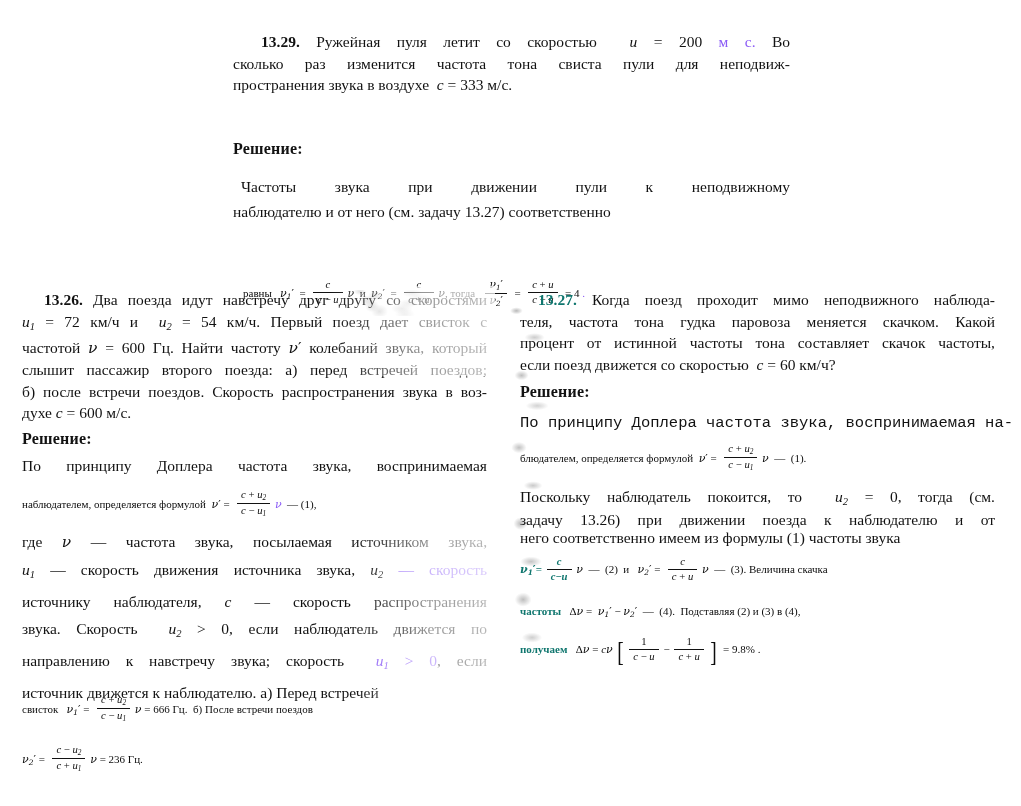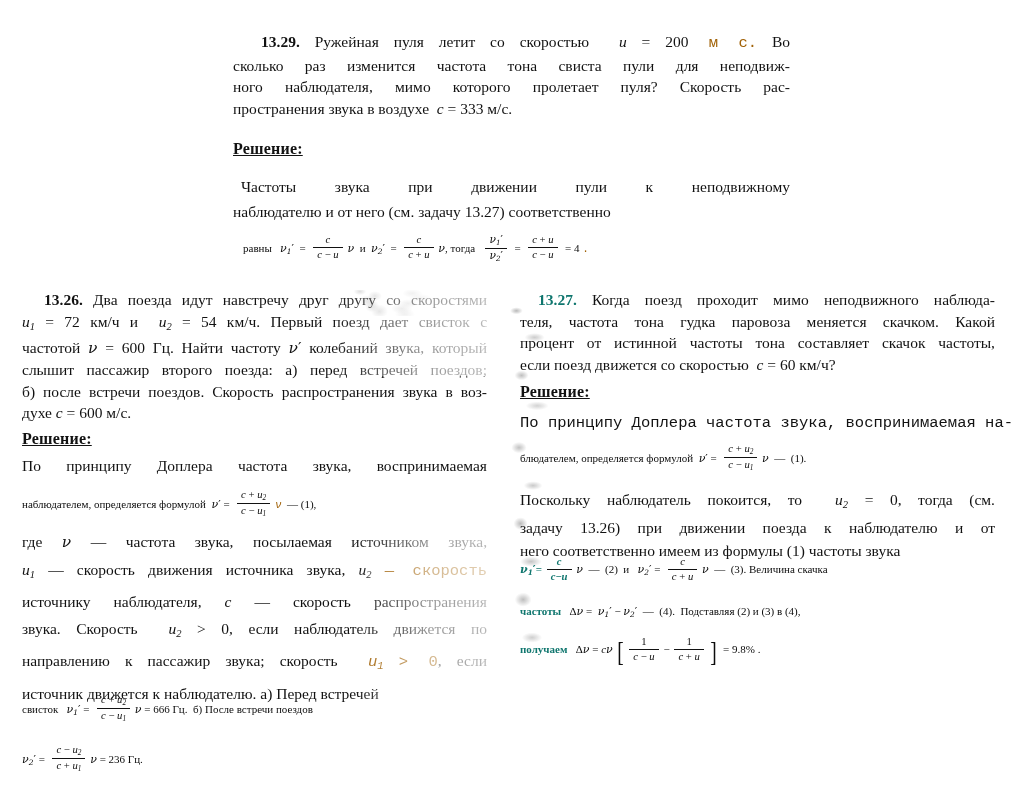--- a/index.html
+++ b/index.html
@@ -29,21 +29,20 @@
     line-height: 21.5px;
     text-align: justify;
     color: #121212;
   }
 
   .bold { font-weight: bold; }
   .hdr {
     font-weight: bold;
     font-size: 16px;
     letter-spacing: .2px;
-    text-decoration: underline;
   }
 
   
   .jline {
     display: block;
     text-align: justify;
     text-align-last: justify;
     white-space: nowrap;
   }
   .jline-last {
@@ -121,36 +120,33 @@
   }
   .fade-right {
     position: absolute;
     pointer-events: none;
     background: linear-gradient(90deg, rgba(255,255,255,0) 0%, rgba(255,255,255,.55) 55%, rgba(255,255,255,.72) 100%);
   }
   .heavy-ink {
     font-weight: bold;
     color: #0f766e;
   }
-  .faded { color: #a16207; font-family: Liberation Mono, monospace; }
+  .faded { color: #8b5cf6; }
 </style>
 </head>
 <body>
 
 <div class="page">
 
   <div class="blk" style="left:233px; top:31px; width:557px;">
     <div class="jline">
       <span style="display:inline-block;width:28px"></span><span class="bold">13.29.</span>&nbsp;<span>Ружейная пуля летит со скоростью</span>&nbsp;&nbsp;<span class="mi">u</span>&nbsp;=&nbsp;<span>200</span><span class="faded">&nbsp;<span>м с</span>.</span>&nbsp;Во
     </div>
     <div class="jline">
       <span>сколько раз изменится частота тона свиста пули для неподвиж-</span>
-    </div>
-    <div class="jline">
-      <span>ного наблюдателя, мимо которого пролетает пуля? Скорость рас-</span>
     </div>
     <div class="jline-last">
       <span>пространения звука в воздухе</span>&nbsp;&nbsp;<span class="mi">c</span>&nbsp;=&nbsp;<span>333</span>&nbsp;<span>м/с</span>.
     </div>
   </div>
 
   <div class="blk hdr" style="left:233px; top:138px; width:300px;">
     <span>Решение:</span>
   </div>
 
@@ -173,21 +169,21 @@
     </span>
     <span class="nu">ν</span>&nbsp;
     <span>и</span>&nbsp;
     <span class="nu">ν<sub class="s">2</sub><span class="prime">′</span></span>
     &nbsp;=&nbsp;
     <span class="frac">
       <span class="num mi">c</span>
       <span class="den"><span class="mi">c</span> + <span class="mi">u</span></span>
     </span>
     <span class="nu">ν</span>,&nbsp;<span>тогда</span>&nbsp;&nbsp;
-    <span class="frac" style="vertical-align:-0.70em;">
+    <span class="frac" style="vertical-align:-0.70em;margin-top:45px;">
       <span class="num nu">ν<sub class="s">1</sub><span class="prime">′</span></span>
       <span class="den nu">ν<sub class="s">2</sub><span class="prime">′</span></span>
     </span>
     &nbsp;=&nbsp;
     <span class="frac">
       <span class="num"><span class="mi">c</span> + <span class="mi">u</span></span>
       <span class="den"><span class="mi">c</span> − <span class="mi">u</span></span>
     </span>
     &nbsp;=&nbsp;<span>4</span> <span class="faded">.</span>
   </div>
@@ -240,21 +236,21 @@
     <div class="jline">
       <span class="mi">u<sub class="s">1</sub></span>&nbsp;<span>— скорость движения источника звука,</span>&nbsp;<span class="mi">u<sub class="s">2</sub></span>&nbsp;<span class="faded">— скорость</span>
     </div>
     <div class="jline">
       <span>источнику наблюдателя,</span>&nbsp;<span class="mi">c</span>&nbsp;<span>— скорость распространения</span>
     </div>
     <div class="jline">
       <span>звука. Скорость</span>&nbsp;&nbsp;<span class="mi">u<sub class="s">2</sub></span>&nbsp;&gt;&nbsp;0<span>, если наблюдатель движется по</span>
     </div>
     <div class="jline">
-      <span>направлению к пассажир звука; скорость</span>&nbsp;&nbsp;<span class="mi faded">u<sub class="s">1</sub></span>&nbsp;<span class="faded">&gt;&nbsp;0</span><span>, если</span>
+      <span>направлению к навстречу звука; скорость</span>&nbsp;&nbsp;<span class="mi faded">u<sub class="s">1</sub></span>&nbsp;<span class="faded">&gt;&nbsp;0</span><span>, если</span>
     </div>
     <div class="jline-last">
       <span>источник движется к наблюдателю. а) Перед встречей</span>
     </div>
   </div>
 
   <div class="mathline" style="left:22px; top:694px;">
     <span>свисток</span>&nbsp;&nbsp;
     <span class="nu">ν<sub class="s">1</sub><span class="prime">′</span></span>&nbsp;=&nbsp;
     <span class="frac">
@@ -301,21 +297,21 @@
   <div class="mathline" style="left:520px; top:443px;">
     <span>блюдателем, определяется формулой</span>&nbsp;
     <span class="nu">ν<span class="prime">′</span></span>&nbsp;=&nbsp;
     <span class="frac">
       <span class="num"><span class="mi">c</span> + <span class="mi">u</span><sub class="s">2</sub></span>
       <span class="den"><span class="mi">c</span> − <span class="mi">u</span><sub class="s">1</sub></span>
     </span>
     <span class="nu">ν</span>&nbsp;&nbsp;—&nbsp;&nbsp;<span>(1).</span>
   </div>
 
-  <div class="blk" style="left:520px; top:488px; width:475px; line-height:23px;">
+  <div class="blk" style="left:520px; top:488px; width:475px; line-height:18px;">
     <div class="jline">
       <span>Поскольку наблюдатель покоится, то</span>&nbsp;&nbsp;<span class="mi">u<sub class="s">2</sub></span>&nbsp;=&nbsp;0<span>, тогда (см.</span>
     </div>
     <div class="jline">
       <span>задачу 13.26) при движении поезда к наблюдателю и от</span>
     </div>
     <div class="jline-last">
       <span>него соответственно имеем из формулы (1) частоты звука</span>
     </div>
   </div>

